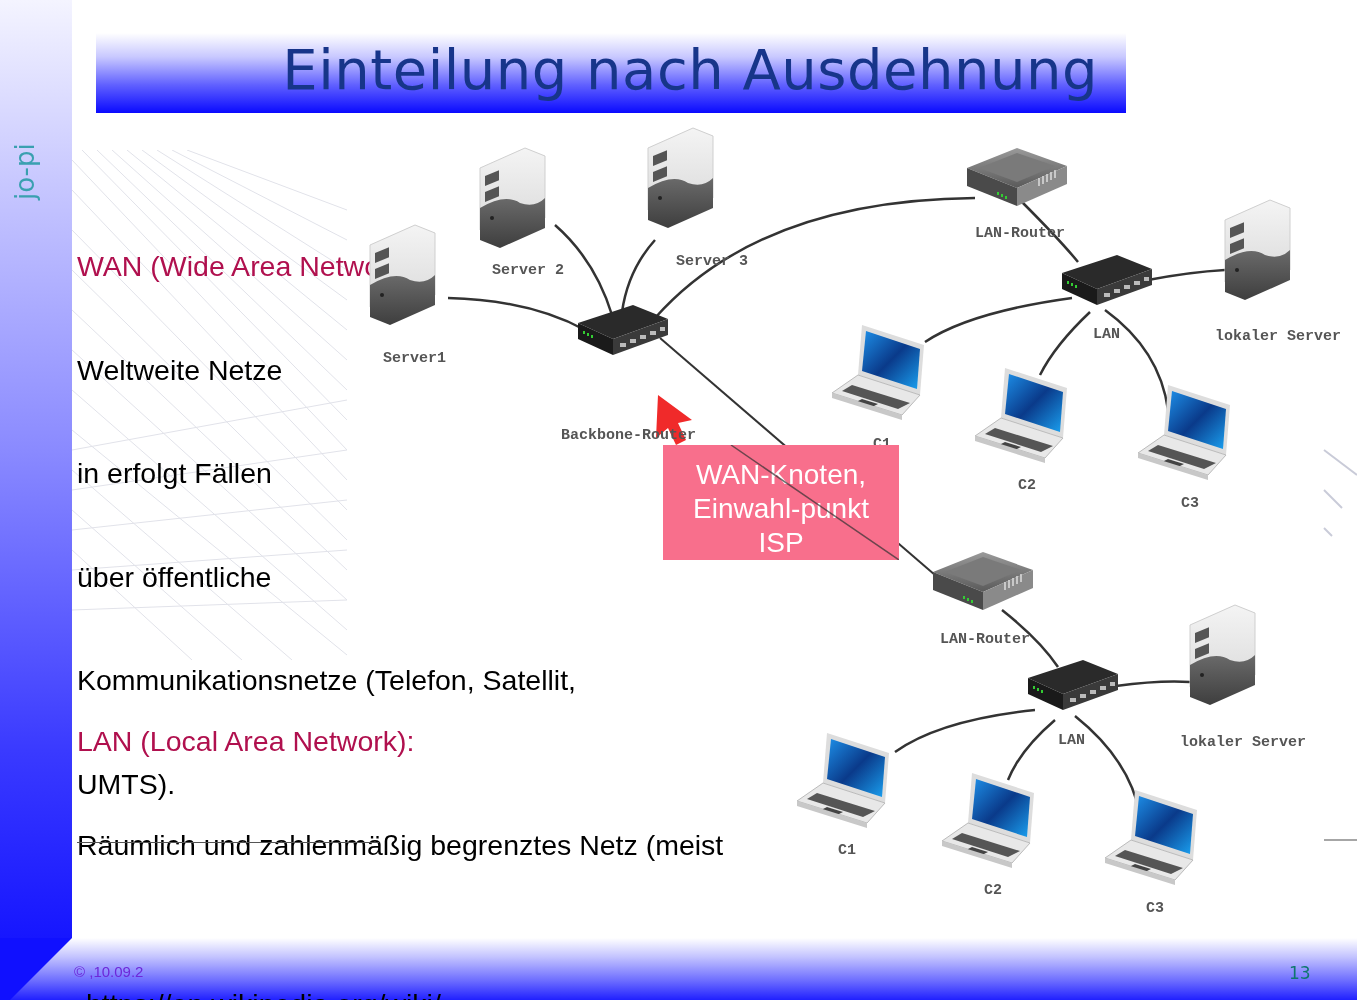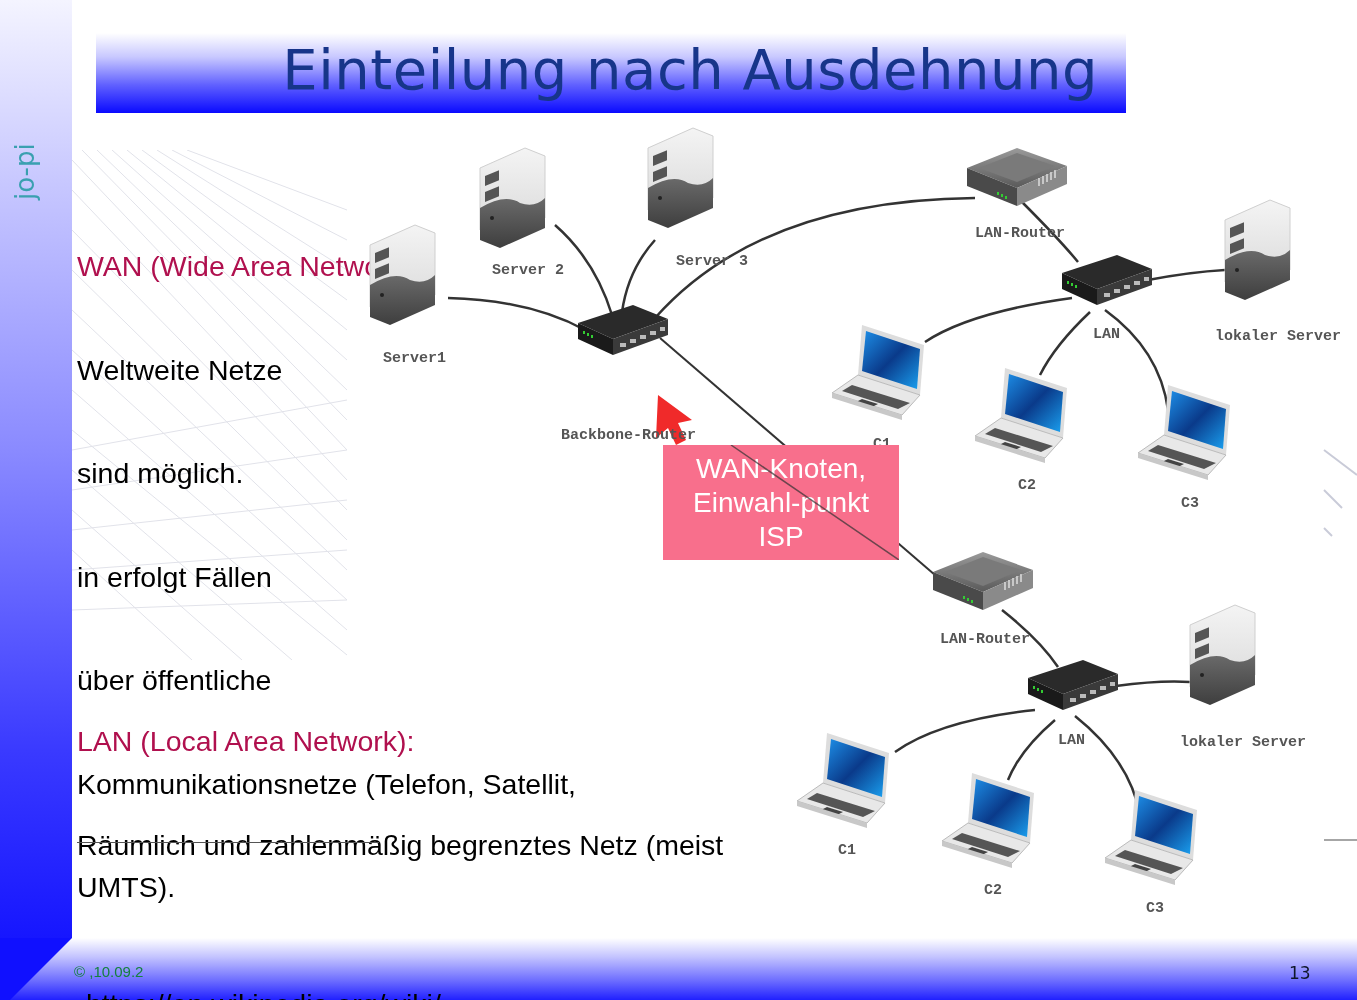--- a/index.html
+++ b/index.html
@@ -42,37 +42,37 @@
     opacity: 0.55;
   }
   .text-block {
     position: absolute; left: 77px; color: #000; font-size: 28.5px; line-height: 34.5px;
     white-space: pre;
   }
   .heading-red { color: #b0104e; }
   .callout {
     position: absolute; left: 663px; top: 445px; width: 236px; height: 115px;
     background: #f86f8c; color: #fff; font-size: 28px; line-height: 34px;
-    text-align: center; padding-top: 7px; box-sizing: border-box;
+    text-align: center; padding-top: 13px; box-sizing: border-box;
   }
   .diagram { position: absolute; left: 0; top: 0; width: 1357px; height: 1000px; pointer-events: none; }
   .node-label {
     position: absolute; font-size: 15px; font-weight: bold; color: #555;
     white-space: nowrap; font-family: Liberation Mono, monospace;
   }
   .url-text {
     position: absolute; left: 86px; top: 918px; font-size: 28.5px; line-height: 34.5px;
     color: #000; white-space: pre;
   }
   .footer-copy {
-    position: absolute; left: 74px; top: 963px; color: #15803d; font-size: 15px;
+    position: absolute; left: 74px; top: 963px; color: #6d28d9; font-size: 15px;
     white-space: nowrap;
   }
   .page-num {
-    position: absolute; left: 1289px; top: 963px; color: #0f172a; font-size: 17px;
+    position: absolute; left: 1289px; top: 963px; color: #0f766e; font-size: 17px;
     font-family: "DejaVu Sans", sans-serif;
   }
   .right-deco { position: absolute; left: 1320px; top: 440px; width: 37px; height: 420px; }
 </style>
 </head>
 <body>
 
 <div class="sidebar"></div>
 <div class="sidebar-label">jo-pi</div>
 
@@ -105,21 +105,20 @@
       <line x1="0" y1="340" x2="275" y2="300"></line>
     <line x1="0" y1="380" x2="275" y2="350"></line>
       <line x1="0" y1="420" x2="275" y2="400"></line>
     <line x1="0" y1="460" x2="275" y2="450"></line>
   </g>
 </svg>
 
 <div class="text-block" style="top:180px;">
   <div class="heading-red">WAN (Wide Area Network):</div>
   <div>Weltweite Netze</div>
-  <div>sind möglich.</div>
   <div>in erfolgt Fällen</div>
   <div>über öffentliche</div>
   <div>Kommunikationsnetze (Telefon, Satellit,</div>
   <div>UMTS).</div>
   
   
   
   
 </div>
 

